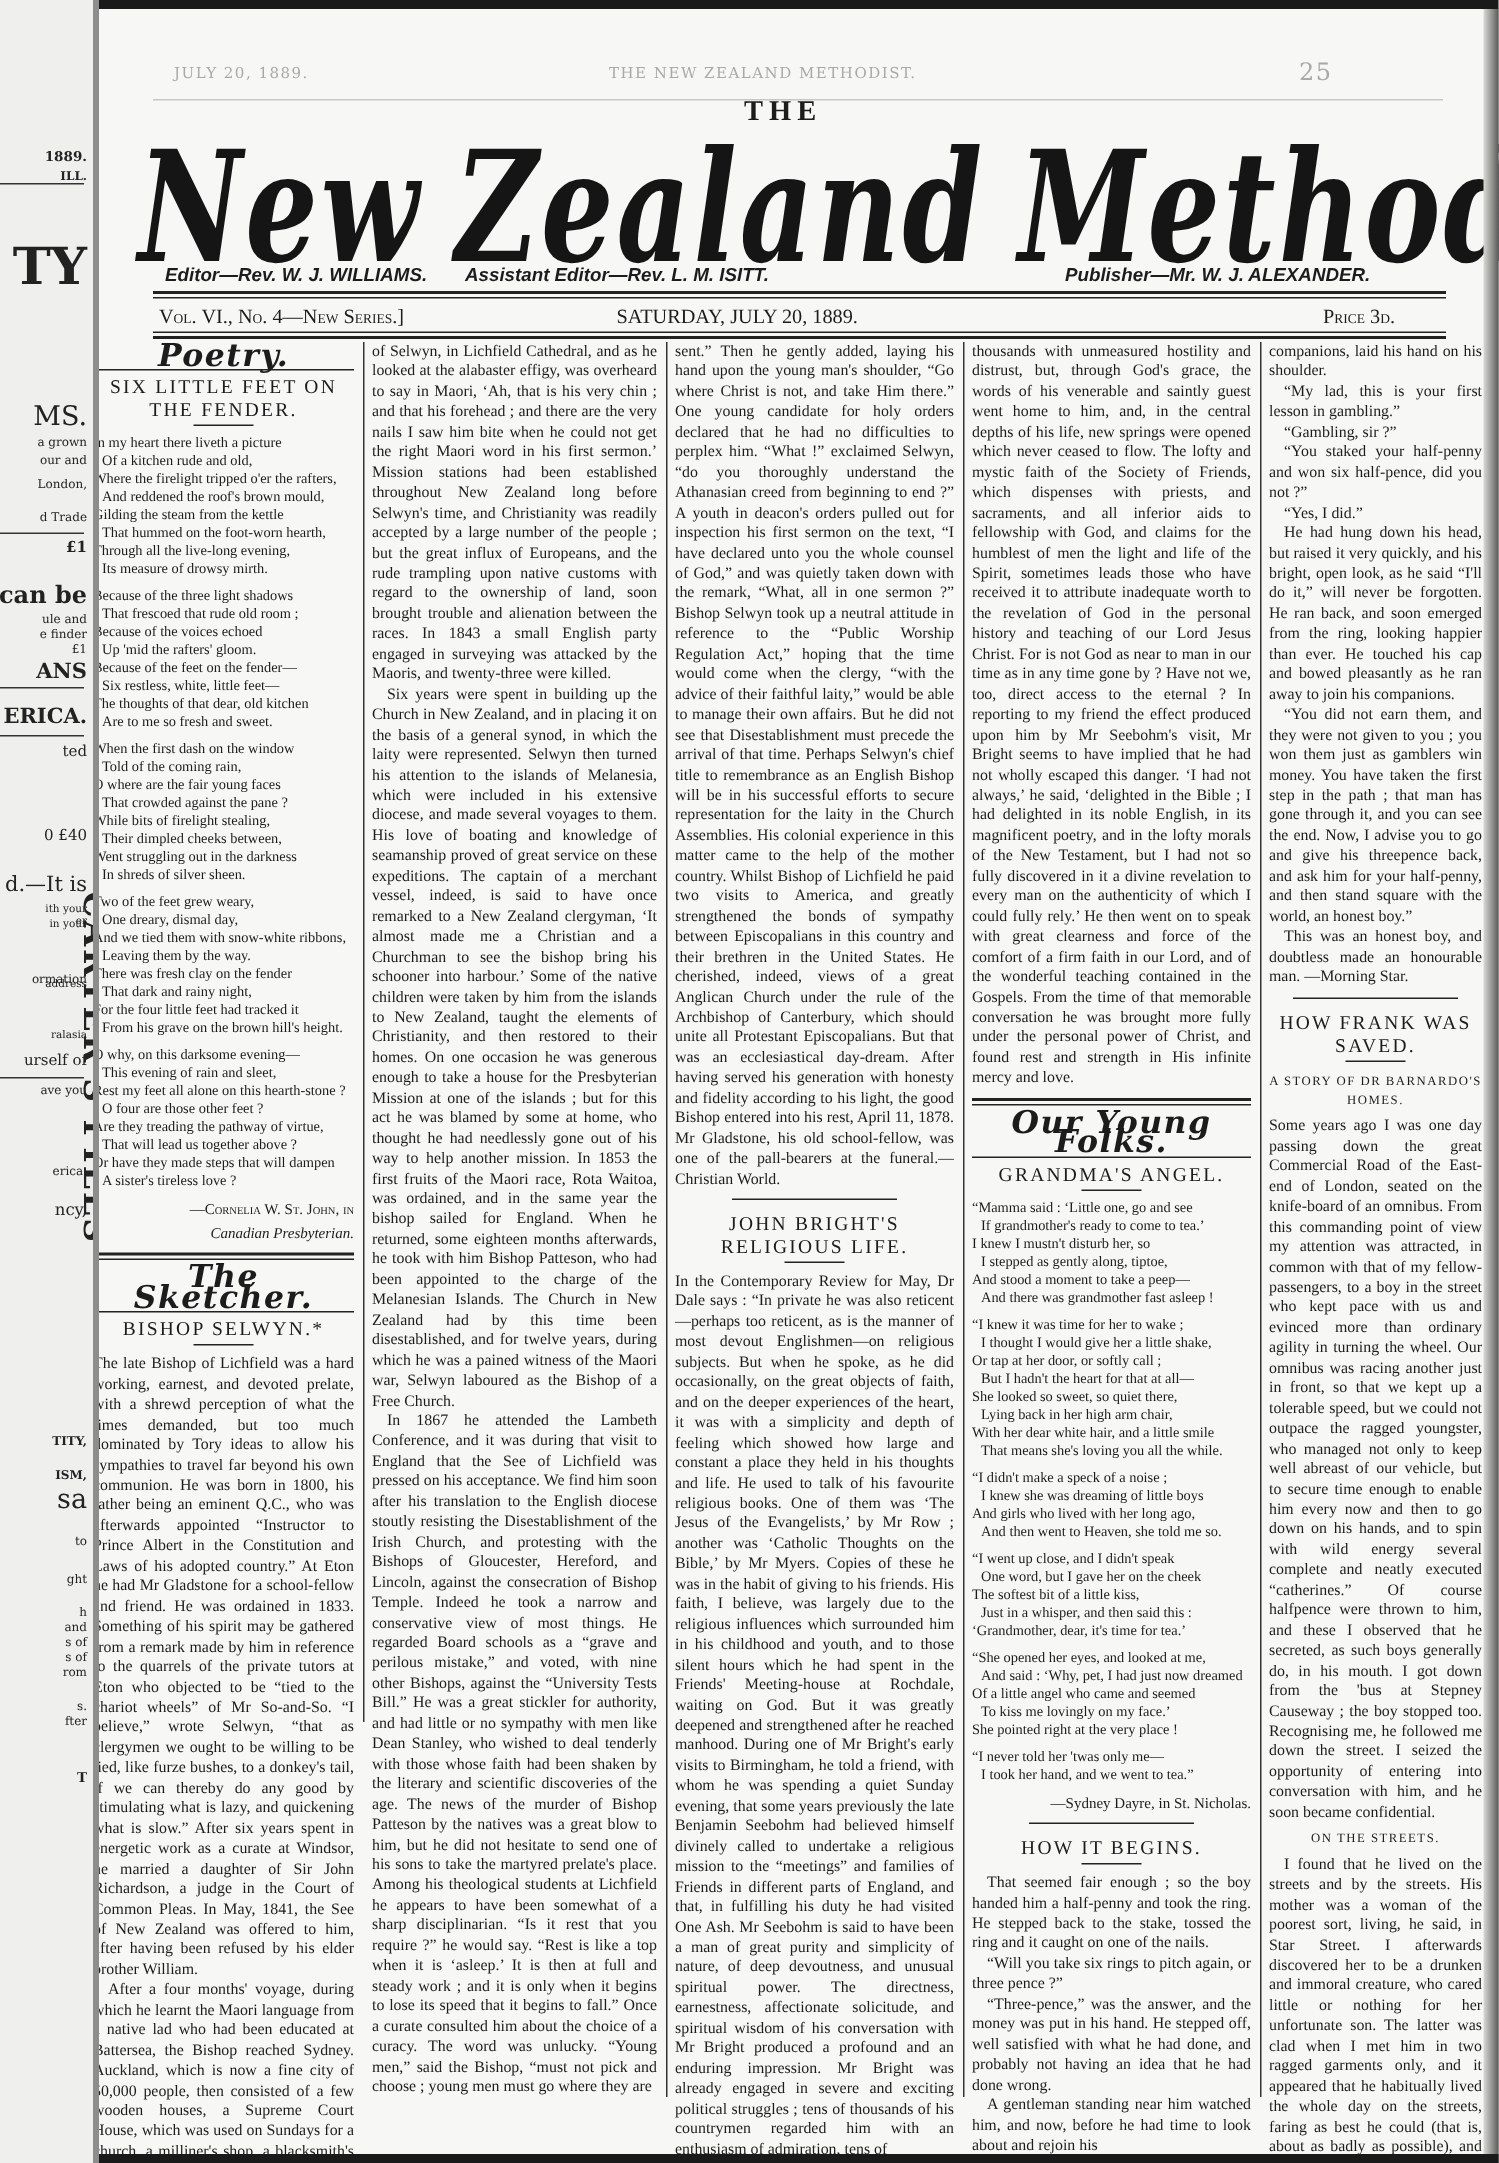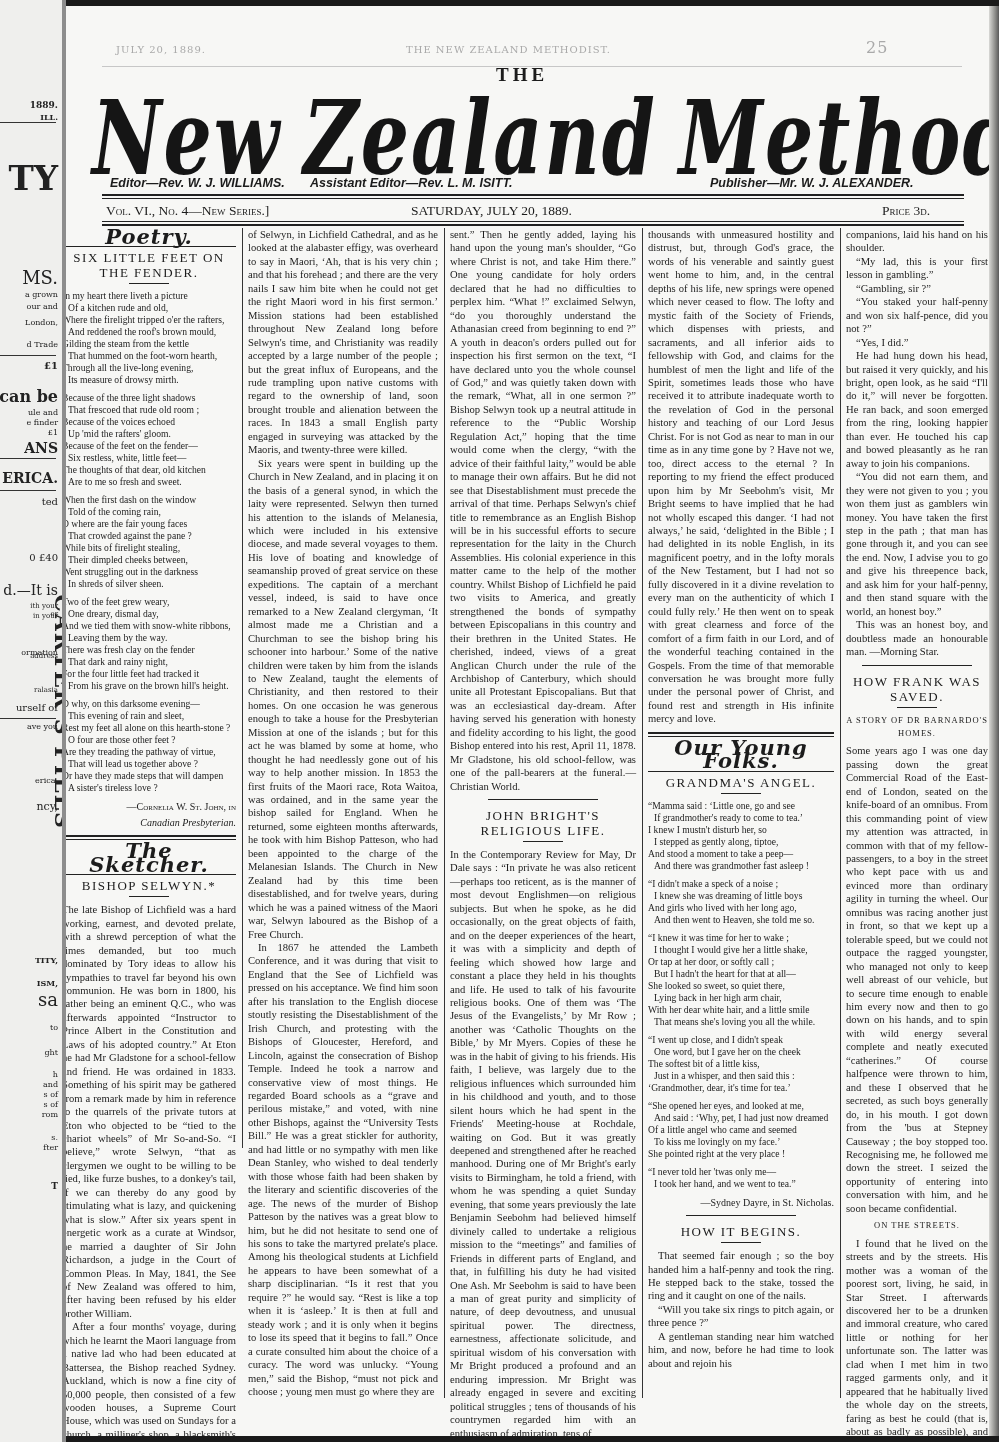--- a/index.html
+++ b/index.html
@@ -208,36 +208,36 @@
     <div id="col4verse">
         <div class="verse">
           <div>“Mamma said : ‘Little one, go and see</div>
           <div class="i">If grandmother's ready to come to tea.’</div>
           <div>I knew I mustn't disturb her, so</div>
           <div class="i">I stepped as gently along, tiptoe,</div>
           <div>And stood a moment to take a peep—</div>
           <div class="i">And there was grandmother fast asleep !</div>
         </div>
         <div class="verse">
-          <div>“I didn't make a speck of a noise ;</div>
-          <div class="i">I knew she was dreaming of little boys</div>
-          <div>And girls who lived with her long ago,</div>
-          <div class="i">And then went to Heaven, she told me so.</div>
-        </div>
-        <div class="verse">
           <div>“I knew it was time for her to wake ;</div>
           <div class="i">I thought I would give her a little shake,</div>
           <div>Or tap at her door, or softly call ;</div>
           <div class="i">But I hadn't the heart for that at all—</div>
           <div>She looked so sweet, so quiet there,</div>
           <div class="i">Lying back in her high arm chair,</div>
           <div>With her dear white hair, and a little smile</div>
           <div class="i">That means she's loving you all the while.</div>
         </div>
         <div class="verse">
+          <div>“I didn't make a speck of a noise ;</div>
+          <div class="i">I knew she was dreaming of little boys</div>
+          <div>And girls who lived with her long ago,</div>
+          <div class="i">And then went to Heaven, she told me so.</div>
+        </div>
+        <div class="verse">
           <div>“I went up close, and I didn't speak</div>
           <div class="i">One word, but I gave her on the cheek</div>
           <div>The softest bit of a little kiss,</div>
           <div class="i">Just in a whisper, and then said this :</div>
           <div>‘Grandmother, dear, it's time for tea.’</div>
         </div>
         <div class="verse">
           <div>“She opened her eyes, and looked at me,</div>
           <div class="i">And said : ‘Why, pet, I had just now dreamed</div>
           <div>Of a little angel who came and seemed</div>
@@ -249,20 +249,21 @@
           <div class="i">I took her hand, and we went to tea.”</div>
         </div>
       </div>
     <div class="sig">—Sydney Dayre, in St. Nicholas.</div>
     <div class="long-rule"></div>
     <div class="article-title">HOW IT BEGINS.</div>
     <div class="short-rule"></div>
     <div id="col4paras">
         <p>That seemed fair enough ; so the boy handed him a half-penny and took the ring. He stepped back to the stake, tossed the ring and it caught on one of the nails.</p>
         <p>“Will you take six rings to pitch again, or three pence ?”</p>
+        <p>“Three-pence,” was the answer, and the money was put in his hand. He stepped off, well satisfied with what he had done, and probably not having an idea that he had done wrong.</p>
         <p>A gentleman standing near him watched him, and now, before he had time to look about and rejoin his</p>
       </div>
   </div>
   <div class="col-rule" style="left:774px;height:1170px;"></div>
 
   <div class="col" style="left:780px;width:142px;">
     <div id="col5paras">
         <p class="noind">companions, laid his hand on his shoulder.</p>
         <p>“My lad, this is your first lesson in gambling.”</p>
         <p>“Gambling, sir ?”</p>

